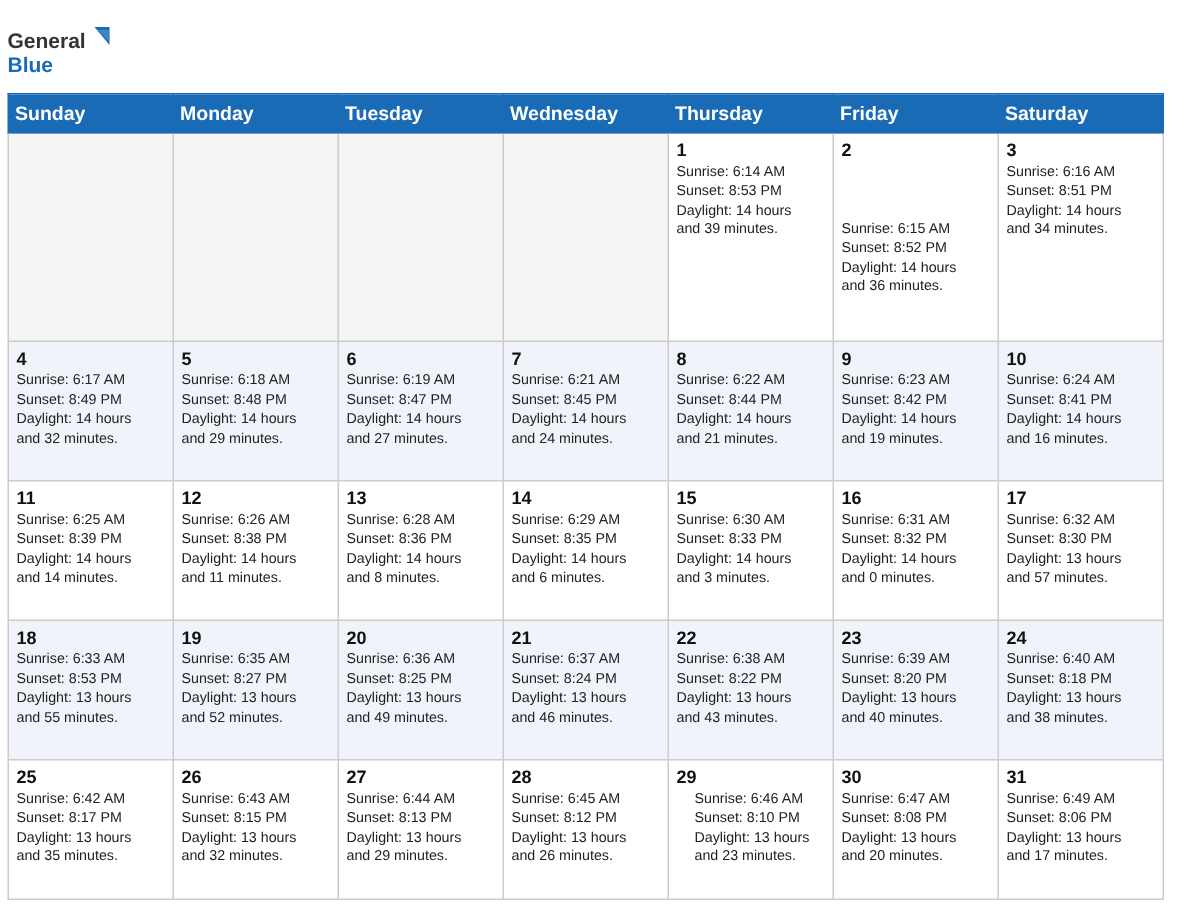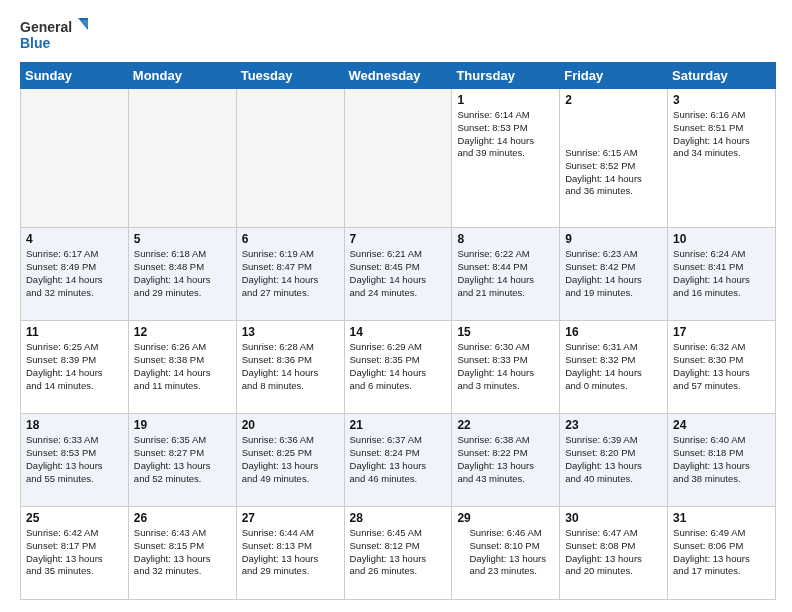--- a/index.html
+++ b/index.html
@@ -6,21 +6,21 @@
     body {
       font-family: Arial, sans-serif;
       background: #fff;
       width: 792px;
       height: 612px;
       overflow: hidden;
     }
     .page {
       width: 792px;
       height: 612px;
-      padding: 16px 16px 12px 20px;
+      padding: 16px 16px 12px 5px;
       display: flex;
       flex-direction: column;
     }
     .header {
       display: flex;
       justify-content: space-between;
       align-items: flex-start;
       margin-bottom: 10px;
     }
     .logo {

